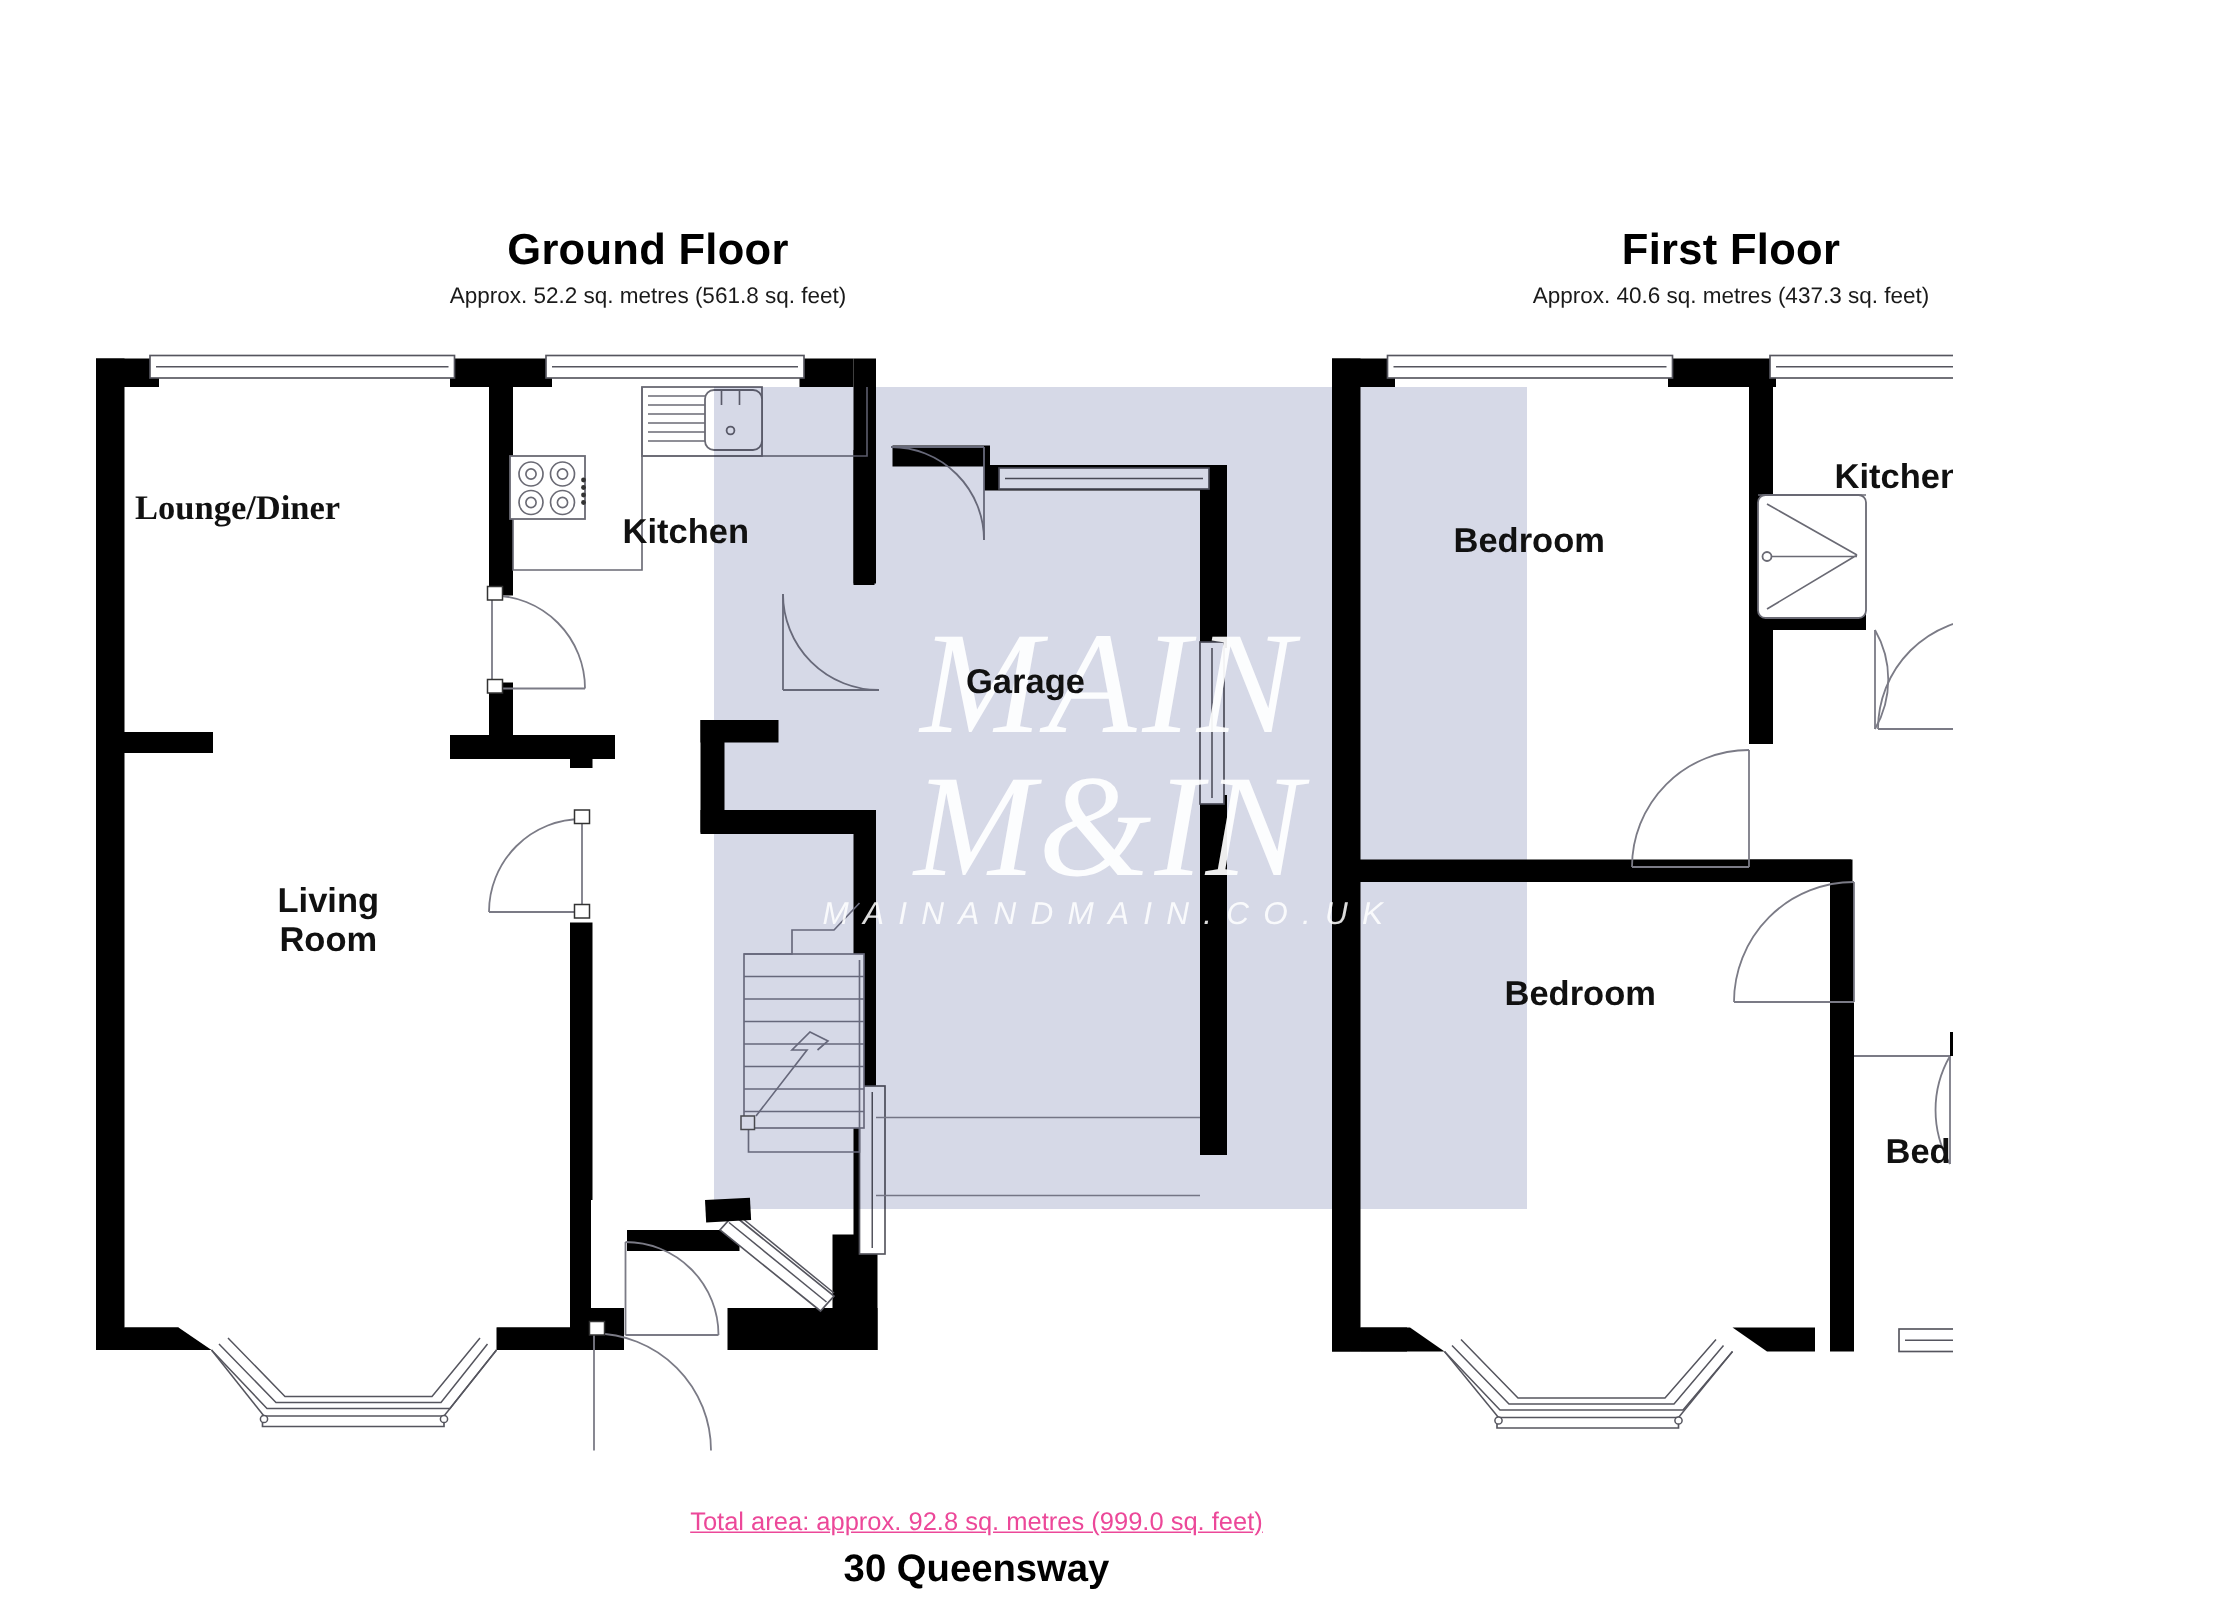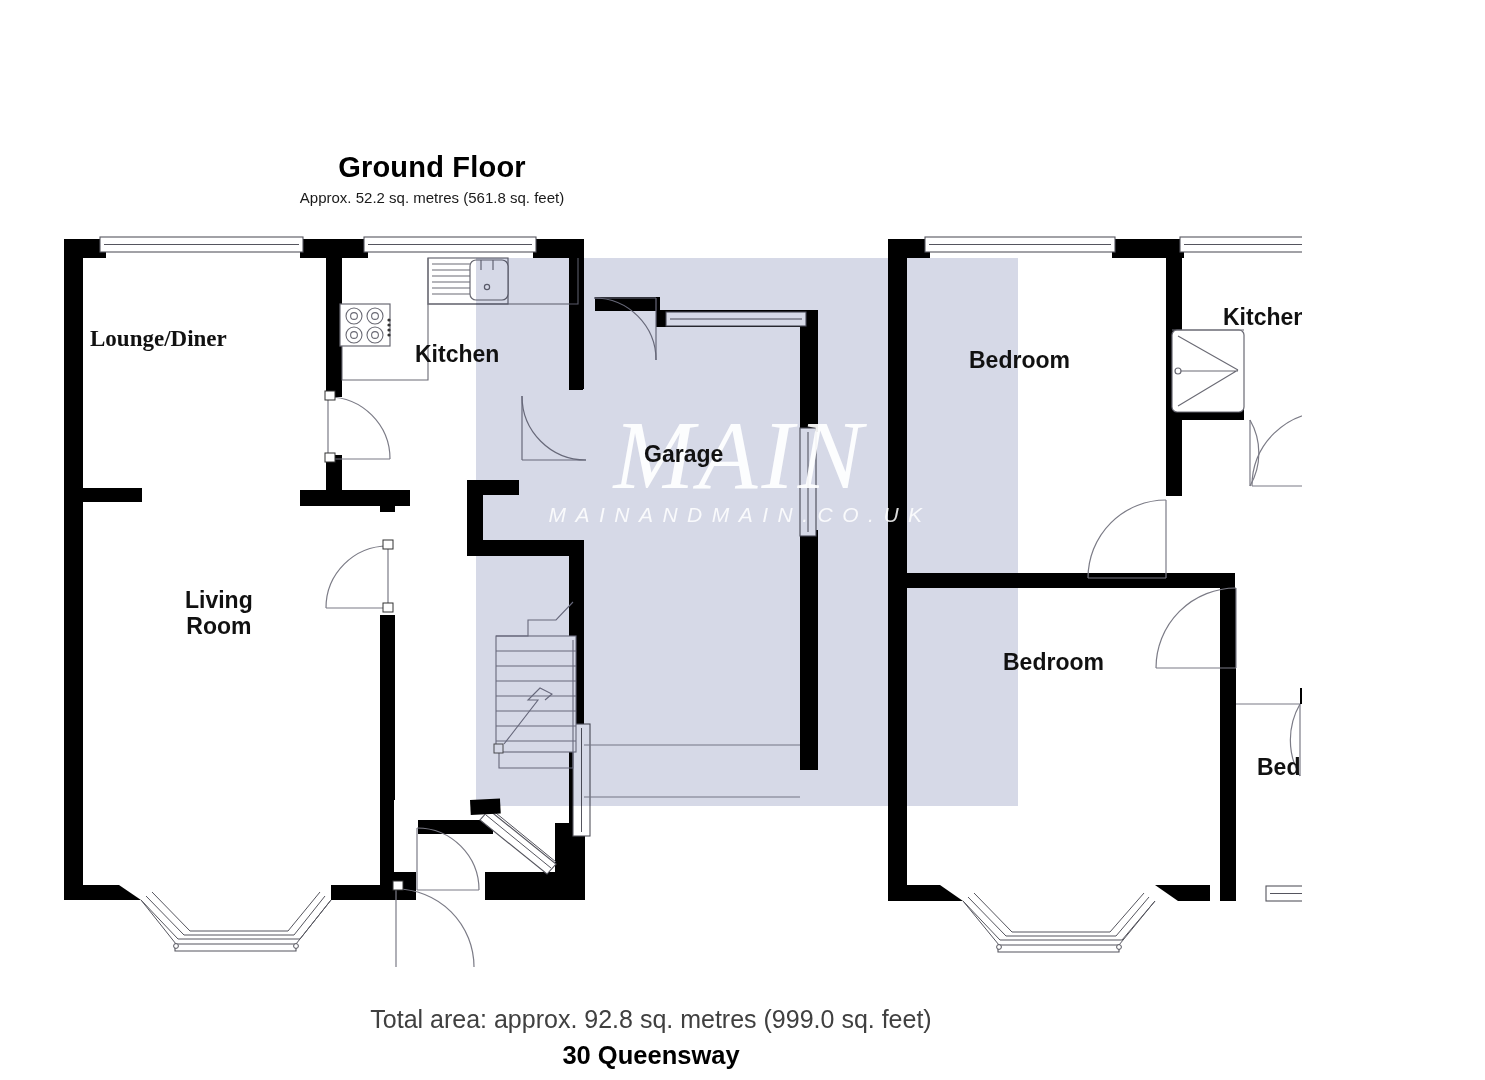--- a/index.html
+++ b/index.html
@@ -41,23 +41,24 @@
   #ff-head { left: 924px; top: 152px; }
 
   
   #footer {
     position: absolute;
     left: 0; right: 0;
     top: 1005px;
     text-align: center;
   }
   #footer .total {
-    font-size: 25px;
-    color: #404040;
+    font-size: 17px;
+    color: #ec4899;
     line-height: 1.15;
+    text-decoration: underline;
   }
   #footer .addr {
     font-size: 25.5px;
     font-weight: bold;
     color: #000;
     margin-top: 7px;
     line-height: 1.15;
   }
 
   
@@ -133,20 +134,24 @@
 </head>
 <body>
 
 <div id="page">
 
   <div class="floor-head" id="gf-head">
     <div class="floor-title">Ground Floor</div>
     <div class="floor-sub">Approx. 52.2 sq. metres (561.8 sq. feet)</div>
   </div>
 
+  <div class="floor-head" id="ff-head">
+    <div class="floor-title">First Floor</div>
+    <div class="floor-sub">Approx. 40.6 sq. metres (437.3 sq. feet)</div>
+  </div>
 
   <div id="plan-wrap">
     <svg class="plan" width="1485" height="1080" viewBox="0 0 1485 1080">
 
       <g>
 
         <rect class="wall" x="64" y="239" width="42" height="19"></rect>
         <rect class="wall" x="300" y="239" width="68" height="19"></rect>
         <rect class="wall" x="533" y="239" width="36" height="19"></rect>
 
@@ -442,20 +447,21 @@
           <rect x="1330" y="500" width="9" height="9" fill="#fff" stroke="#555" stroke-width="1"></rect>
         </g>
       </g>
     </svg>
   </div>
 
   <div id="overlay-band"></div>
 
   <div id="watermark">
     <div class="wm-line1">MAIN</div>
+    <div class="wm-line2">M&amp;IN</div>
     <div class="wm-url">MAINANDMAIN.CO.UK</div>
   </div>
 
   <div class="room-label" style="left:90px; top:326px;font-family:Liberation Serif, serif;">Lounge/Diner</div>
 
   <div class="room-label" style="left:415px; top:342px;">Kitchen</div>
 
   <div class="room-label" style="left:185px; top:588px;">
     <div>Living</div>
     <div>Room</div>

